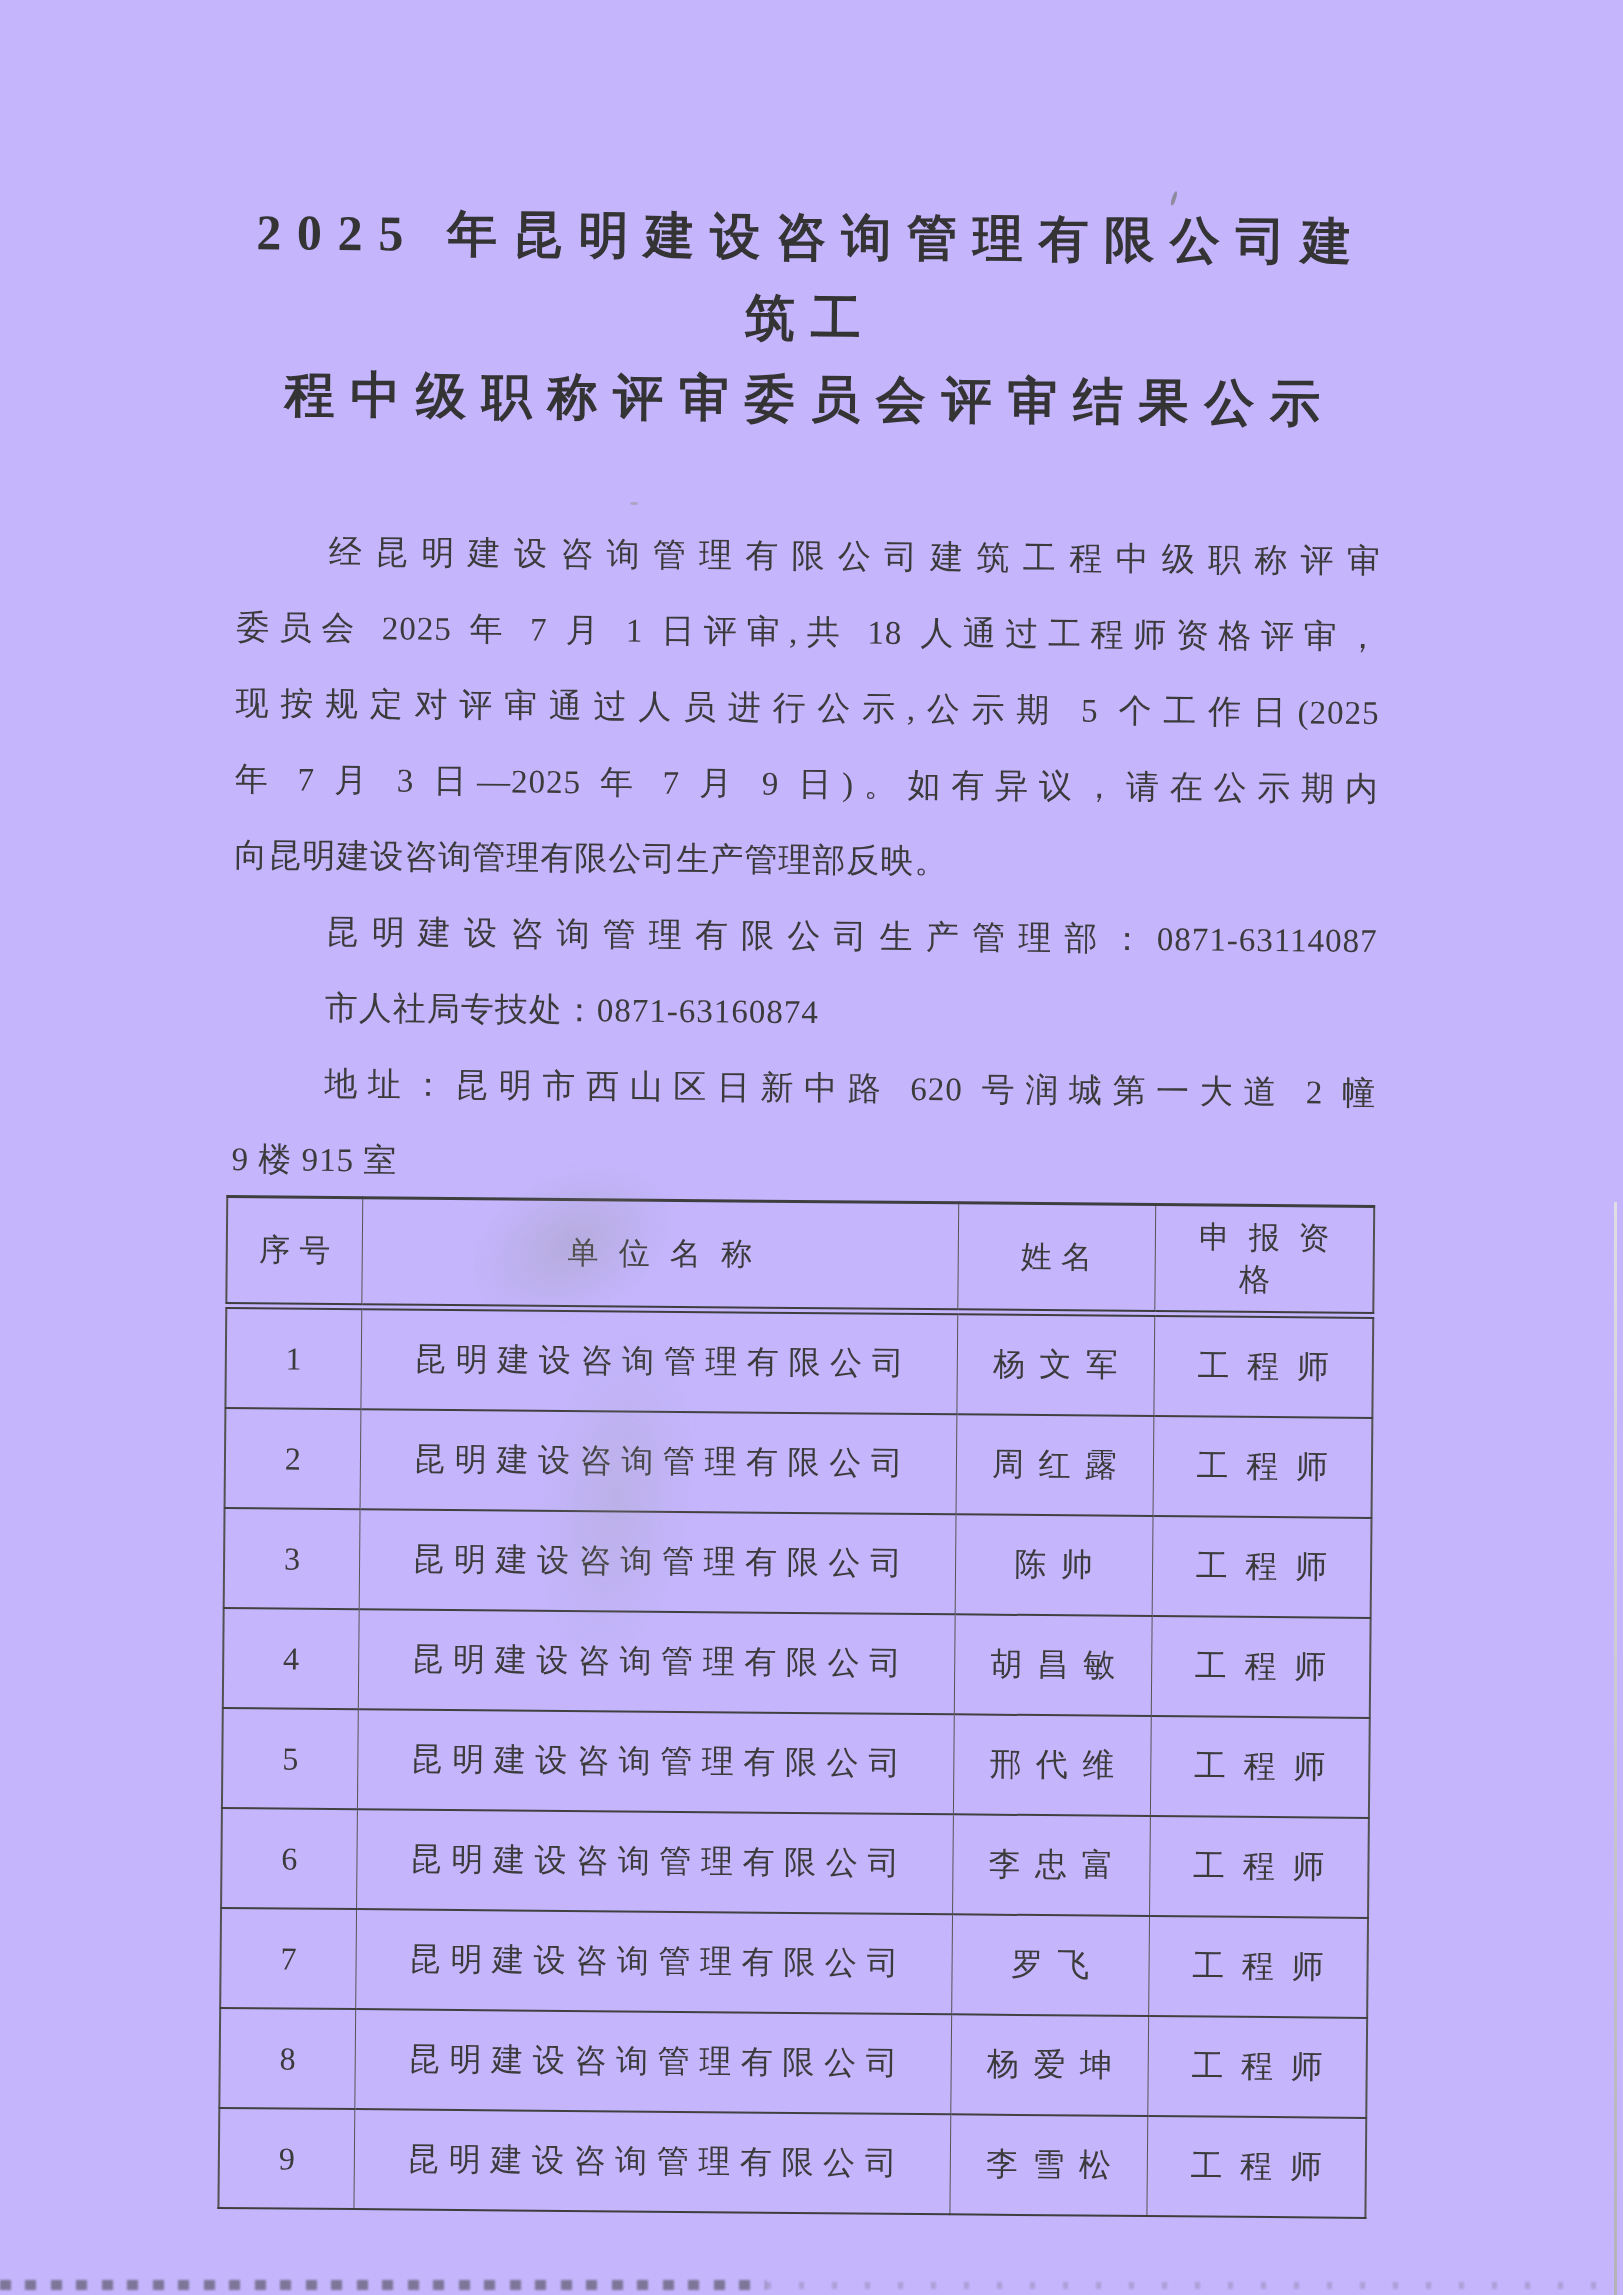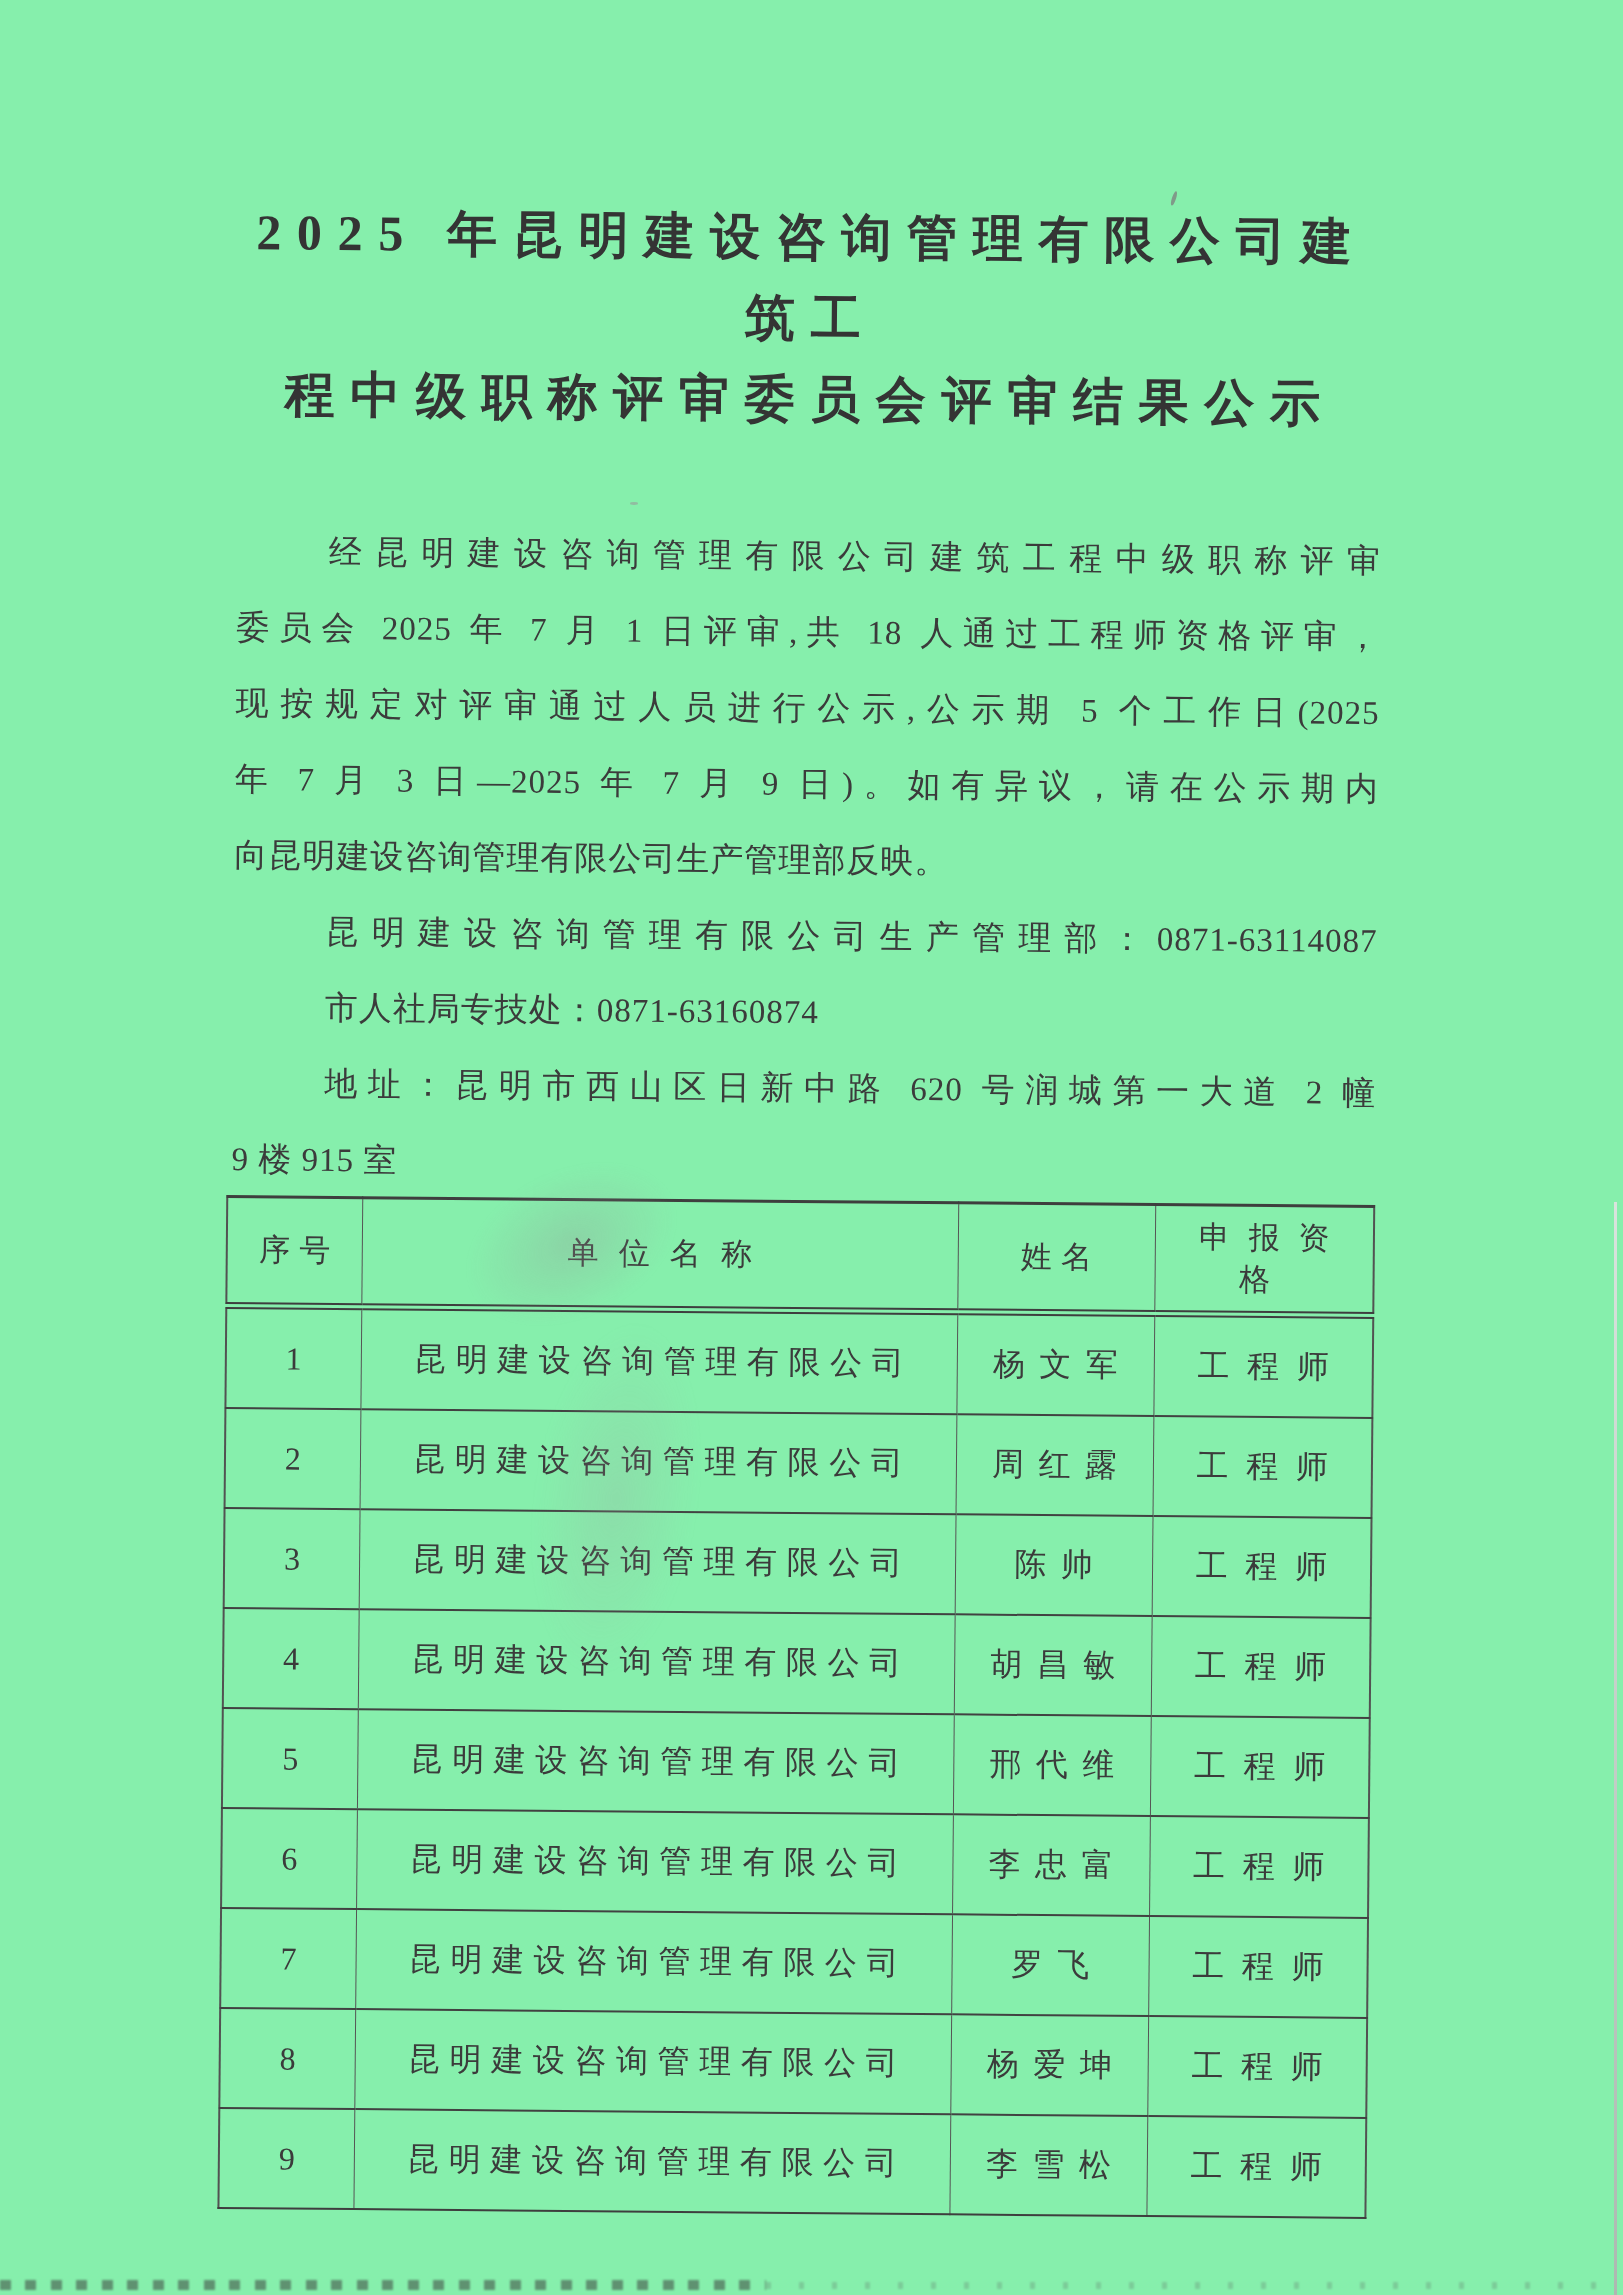--- a/index.html
+++ b/index.html
@@ -1,19 +1,19 @@
 <!DOCTYPE html>
 <html style="font-size:7.9px"><head>
 <meta charset="utf-8">
 <style>
   html,body{margin:0;padding:0;background:#8a8a8a;}
   .page{
     position:relative;
     width:1623px;height:2295px;
-    background:#86efac;
+    background:#c4b5fd;
     overflow:hidden;
     font-family:"Liberation Serif","DejaVu Serif",serif;
   }
   .rot{
     position:absolute;inset:0;
     transform:rotate(0.5deg);
     transform-origin:236px 196px;
   }
   .doc{
     position:absolute;left:240px;top:0;width:1144px;

